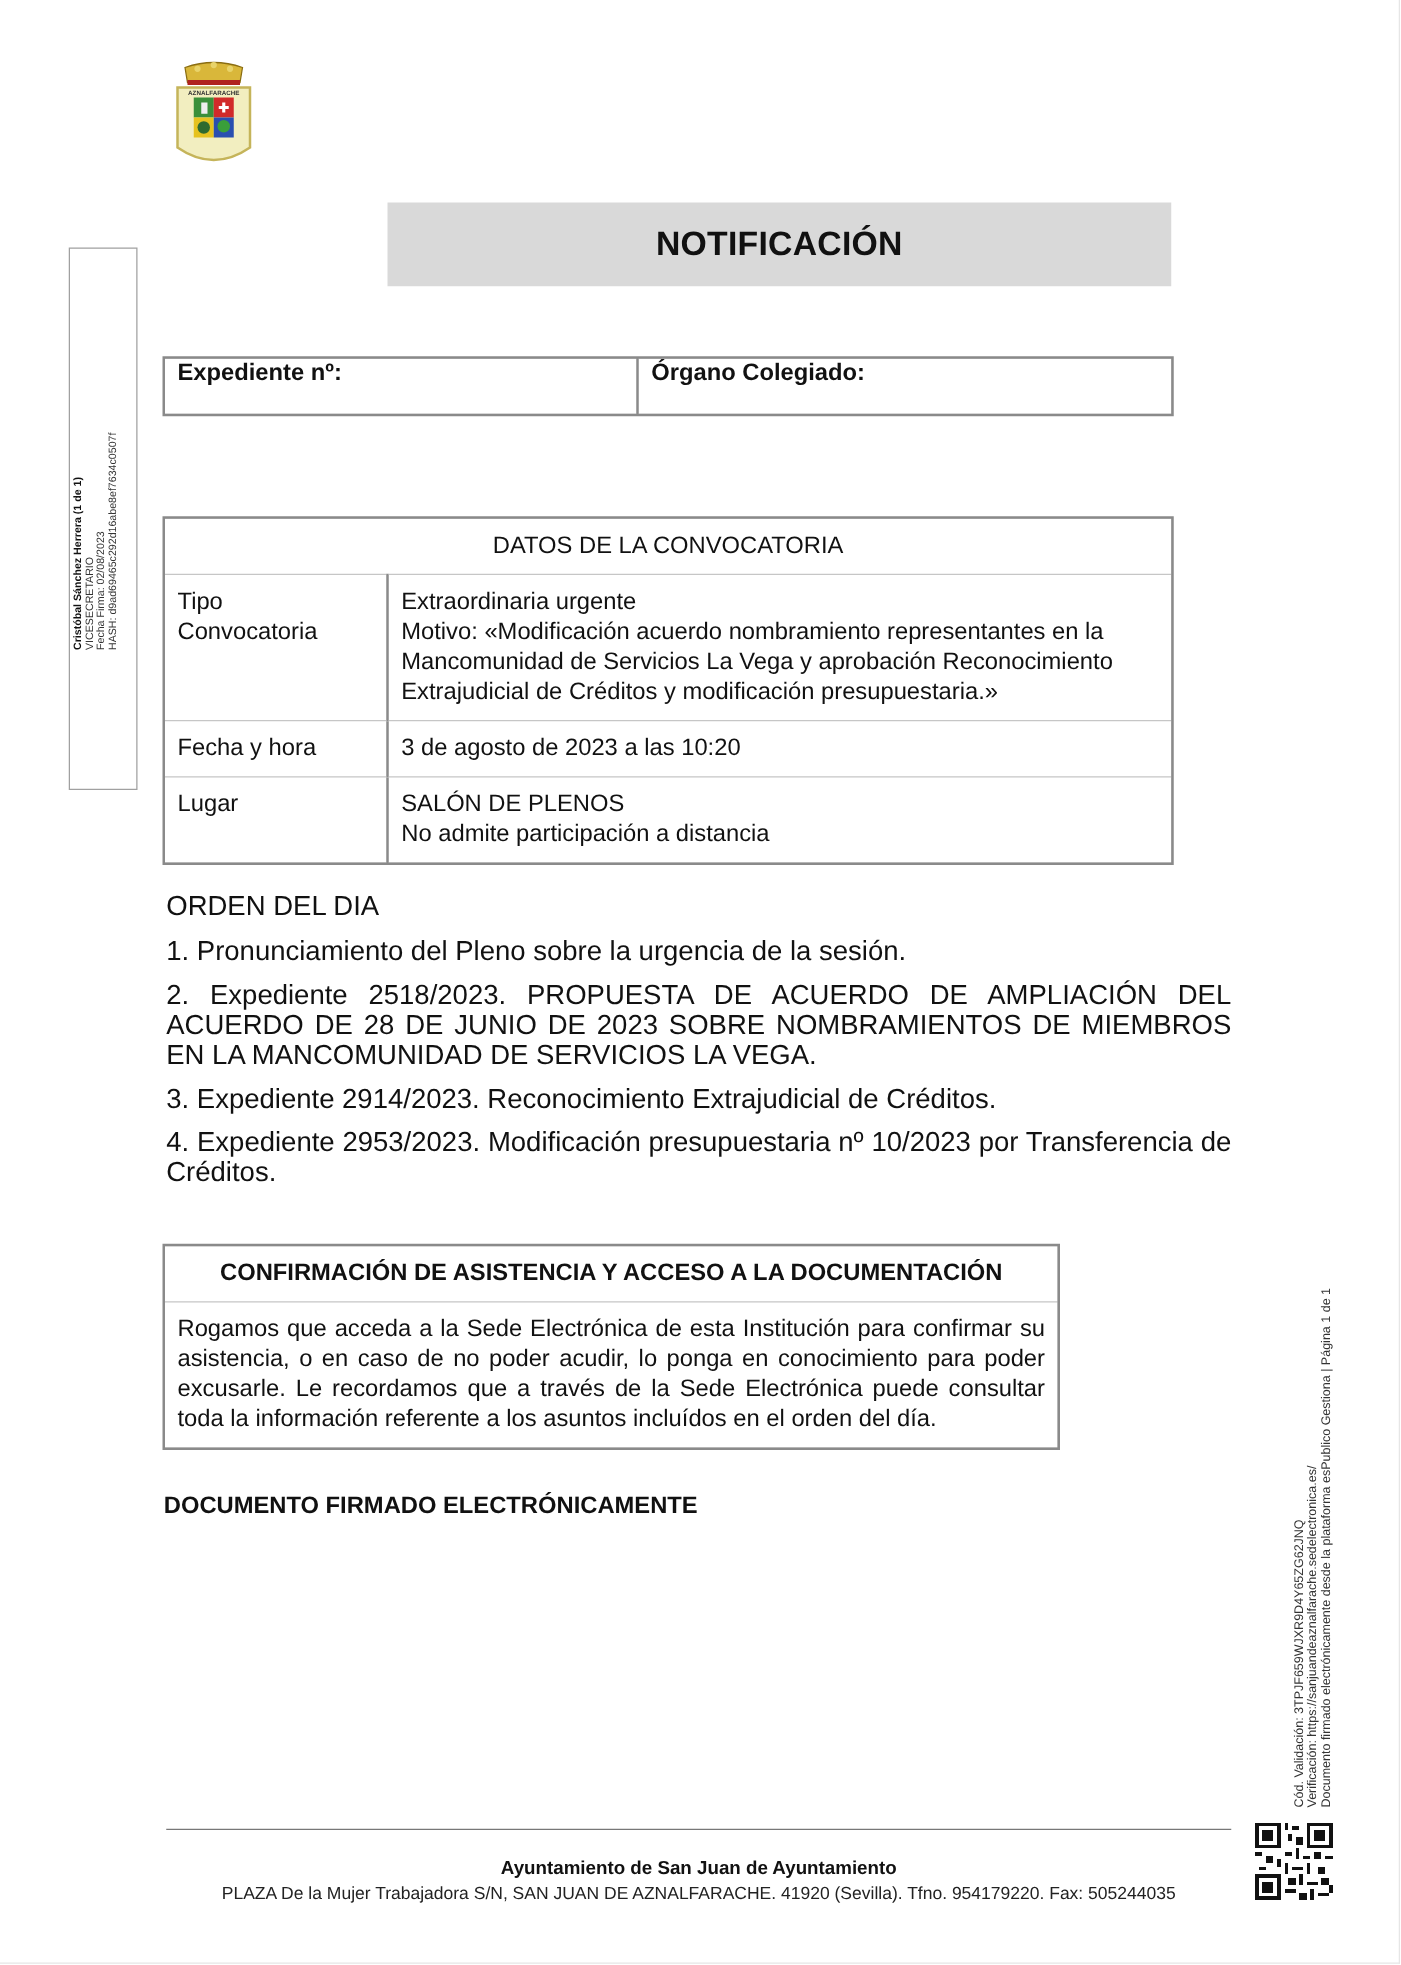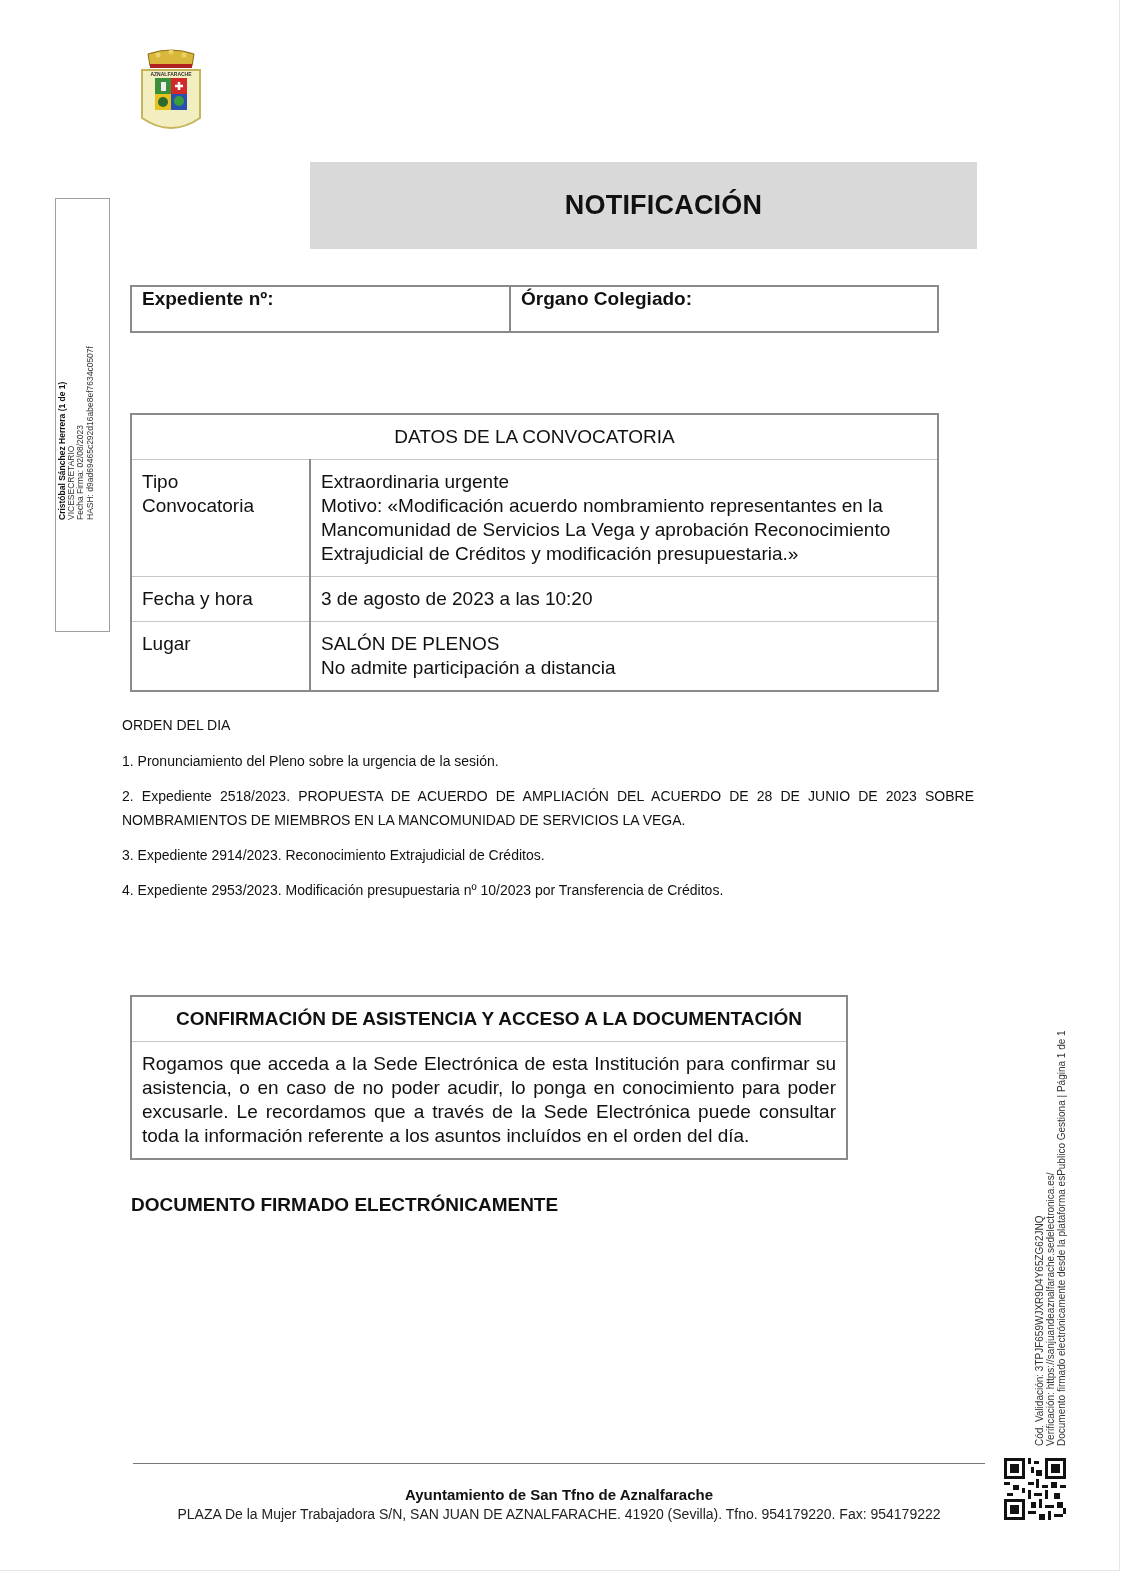--- a/index.html
+++ b/index.html
@@ -25,43 +25,43 @@
   }
   .sig-text .name { font-weight: bold; color: #111; }
   
   .val-text {
     position: absolute; left: 1034px; top: 1446px;
     transform: rotate(-90deg); transform-origin: left top;
     font-size: 10px; line-height: 11px; color: #333; white-space: nowrap;
   }
   
   .title-box {
-    position: absolute; left: 310px; top: 162px; width: 627px; height: 87px;
-    background: #d9d9d9; display: flex; align-items: center; justify-content: center; padding-left: 40px;
+    position: absolute; left: 310px; top: 162px; width: 627px; height: 67px;
+    background: #d9d9d9; display: flex; align-items: center; justify-content: center;
   }
   .title-box span { font-size: 27px; font-weight: bold; letter-spacing: 0.2px; }
   
   table.doc { border-collapse: collapse; position: absolute; }
   table.doc td {
     border: 1px solid #c6c6c6; padding: 0 10px; vertical-align: top; font-size: 19px; line-height: 24px;
   }
   .outer { outline: 2px solid #8a8a8a; outline-offset: -1px; }
   .t1 { left: 131px; top: 286px; width: 807px; }
   .t1 td { height: 44px; vertical-align: middle; }
   .t1 td.lbl { font-weight: bold; }
   .t1 td.col1 { width: 357px; border-right: 2px solid #8a8a8a; }
   .t2 { left: 131px; top: 414px; width: 807px; }
   .t2 td.head { text-align: center; font-weight: normal; height: 44px; vertical-align: middle; }
   .t2 td.lbl { font-weight: normal; width: 157px; border-right: 2px solid #8a8a8a; padding-top: 10px; padding-bottom: 10px; }
   .t2 td.val { padding-top: 10px; padding-bottom: 10px; }
   .t3 { left: 131px; top: 996px; width: 716px; }
   .t3 td.head { text-align: center; font-weight: bold; height: 44px; vertical-align: middle; }
   .t3 td.body { text-align: justify; padding-top: 10px; padding-bottom: 10px; }
   
-  .agenda { position: absolute; left: 122px; top: 713px; width: 852px; font-size: 14px; line-height: 24px; }
+  .agenda { position: absolute; left: 133px; top: 713px; width: 852px; font-size: 22px; line-height: 24px; }
   .agenda .heading { margin-bottom: 12px; }
   .agenda .item { text-align: justify; margin-bottom: 11px; }
   .signed {
     position: absolute; left: 131px; top: 1194px; width: 820px; 
     font-size: 19px; font-weight: bold;
   }
   
   .footer-line { position: absolute; left: 133px; top: 1463px; width: 852px; height: 1px; background: #777; }
   .footer-org { position: absolute; left: 133px; top: 1486px; width: 852px; text-align: center; font-size: 15px; font-weight: bold; }
   .footer-addr { position: absolute; left: 133px; top: 1506px; width: 852px; text-align: center; font-size: 14px; color: #222; }
@@ -163,22 +163,22 @@
   </tr>
   <tr>
     <td class="body">Rogamos que acceda a la Sede Electrónica de esta Institución para confirmar su asistencia, o en caso de no poder acudir, lo ponga en conocimiento para poder excusarle. Le recordamos que a través de la Sede Electrónica puede consultar toda la información referente a los asuntos incluídos en el orden del día.</td>
   </tr>
 </tbody>
   </table>
 
 <div class="signed">DOCUMENTO FIRMADO ELECTRÓNICAMENTE</div>
 
 <div class="footer-line"></div>
-<div class="footer-org">Ayuntamiento de San Tfno de Aznalfarache</div>
-<div class="footer-addr">PLAZA De la Mujer Trabajadora S/N, SAN JUAN DE AZNALFARACHE. 41920 (Sevilla). Tfno. 954179220. Fax: 954179222</div>
+<div class="footer-org">Ayuntamiento de San Juan de Ayuntamiento</div>
+<div class="footer-addr">PLAZA De la Mujer Trabajadora S/N, SAN JUAN DE AZNALFARACHE. 41920 (Sevilla). Tfno. 954179220. Fax: 505244035</div>
 
 <svg class="qr" viewBox="0 0 21 21" shape-rendering="crispEdges">
   <rect width="21" height="21" fill="#fff"></rect>
   <g fill="#111">
     <rect x="0" y="0" width="7" height="7"></rect>
       <rect x="1" y="1" width="5" height="5" fill="#fff"></rect>
       <rect x="2" y="2" width="3" height="3"></rect>
     <rect x="14" y="0" width="7" height="7"></rect>
       <rect x="15" y="1" width="5" height="5" fill="#fff"></rect>
       <rect x="16" y="2" width="3" height="3"></rect>

